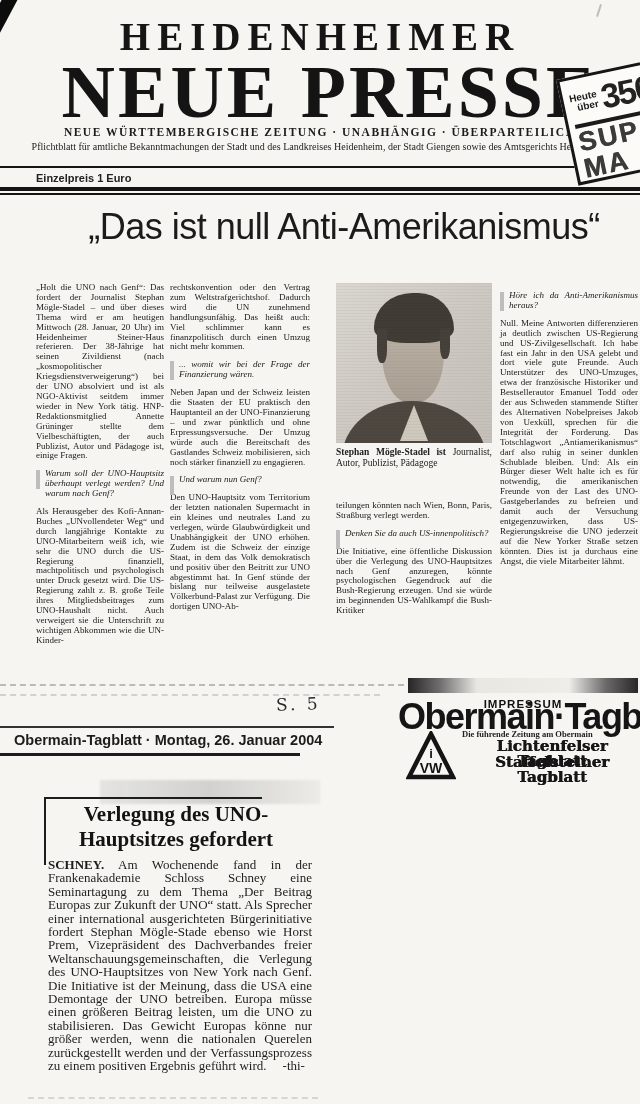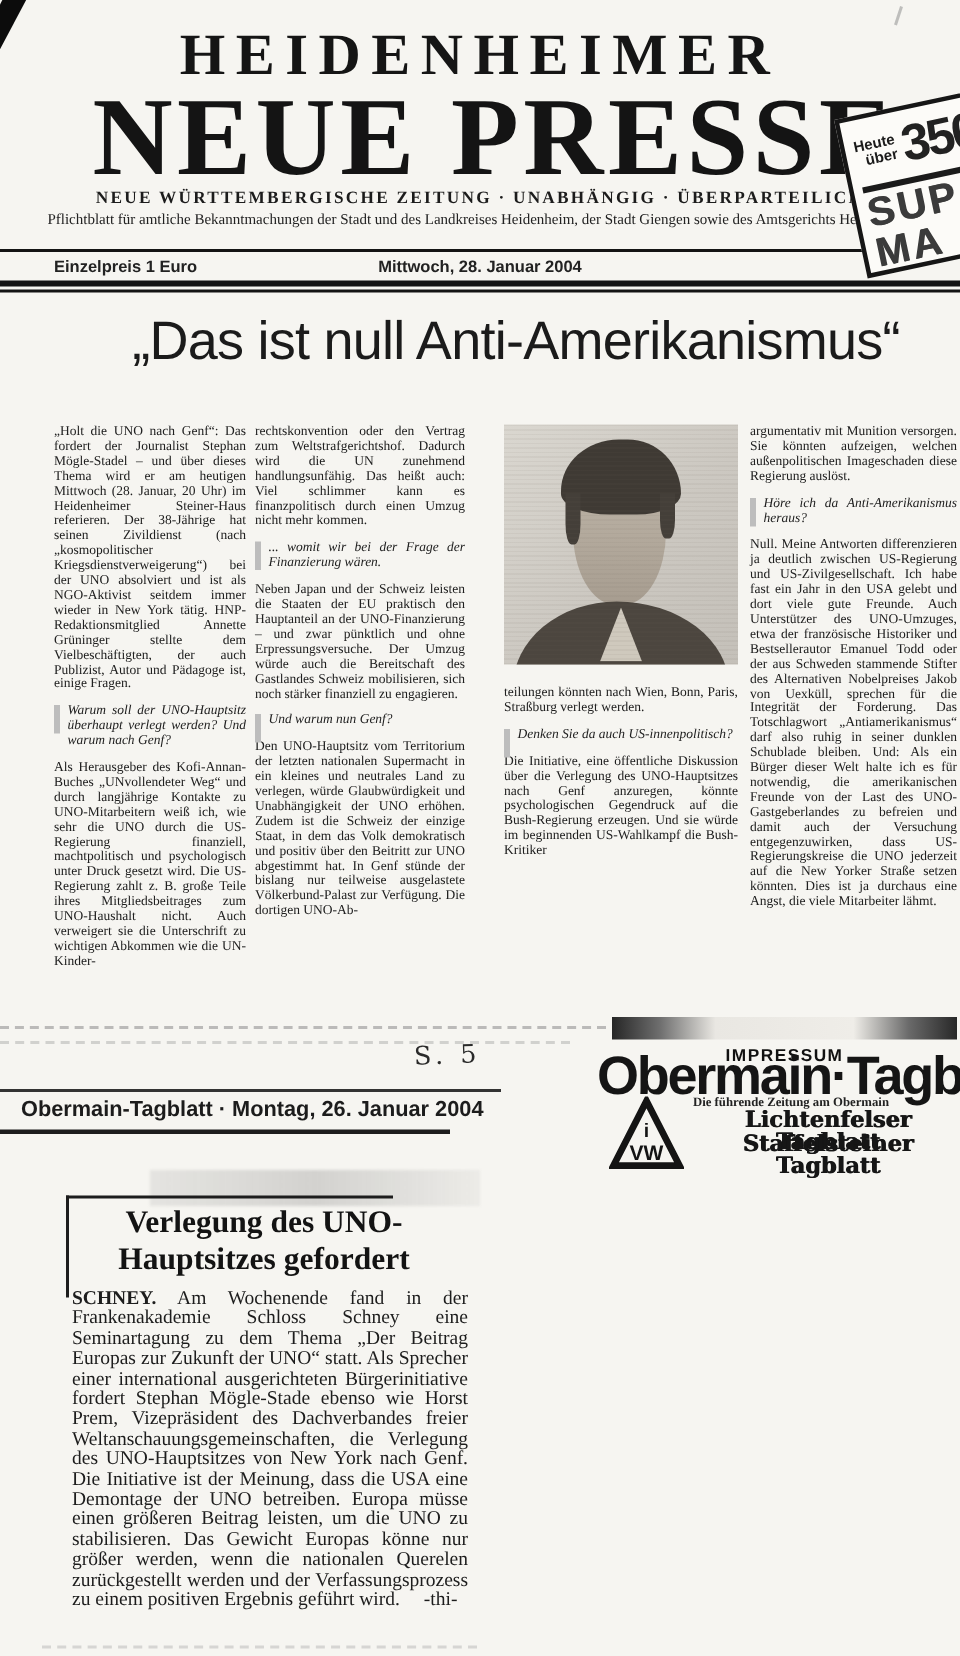--- a/index.html
+++ b/index.html
@@ -123,21 +123,20 @@
       </div>
       <div class="badge-num">350</div>
     </div>
     <div class="badge-bar"></div>
     <div class="badge-big">SUP</div>
     <div class="badge-big">MA</div>
   </div>
 
   <div class="rule" style="top:166px;left:0;width:640px;height:2px;"></div>
   <div class="dateline-price">Einzelpreis 1 Euro</div>
-  <div class="dateline-date">Mittwoch, 28. Januar 2004</div>
   <div class="rule" style="top:187px;left:0;width:640px;height:4px;"></div>
   <div class="rule" style="top:193px;left:0;width:640px;height:1.5px;"></div>
 
   <div class="hnp-headline">„Das ist null Anti-Amerikanismus“</div>
 
   <div class="col col1">
       <p class="para">„Holt die UNO nach Genf“: Das fordert der Journalist Stephan Mögle-Stadel – und über dieses Thema wird er am heutigen Mittwoch (28. Januar, 20 Uhr) im Heidenheimer Steiner-Haus referieren. Der 38-Jährige hat seinen Zivildienst (nach „kosmopolitischer Kriegsdienstverweigerung“) bei der UNO absolviert und ist als NGO-Aktivist seitdem immer wieder in New York tätig. HNP-Redaktionsmitglied Annette Grüninger stellte dem Vielbeschäftigten, der auch Publizist, Autor und Pädagoge ist, einige Fragen.</p>
       <p class="question">Warum soll der UNO-Hauptsitz überhaupt verlegt werden? Und warum nach Genf?</p>
       <p class="para">Als Herausgeber des Kofi-Annan-Buches „UNvollendeter Weg“ und durch langjährige Kontakte zu UNO-Mitarbeitern weiß ich, wie sehr die UNO durch die US-Regierung finanziell, machtpolitisch und psychologisch unter Druck gesetzt wird. Die US-Regierung zahlt z. B. große Teile ihres Mitgliedsbeitrages zum UNO-Haushalt nicht. Auch verweigert sie die Unterschrift zu wichtigen Abkommen wie die UN-Kinder-</p>
     </div>
@@ -151,29 +150,31 @@
 
   <div class="col col3">
     <div class="photo">
       <div class="face"></div>
       <div class="hair"></div>
       <div class="sideL"></div>
       <div class="sideR"></div>
       <div class="torso"></div>
       <div class="shirt"></div>
     </div>
+    <div class="caption">
+      <b>Stephan Mögle-Stadel ist</b><span> Journalist, Autor, Publizist, Pädagoge</span>
+    </div>
     <div class="col3-text">
         <p class="para">teilungen könnten nach Wien, Bonn, Paris, Straßburg verlegt werden.</p>
         <p class="question">Denken Sie da auch US-innenpolitisch?</p>
         <p class="para">Die Initiative, eine öffentliche Diskussion über die Verlegung des UNO-Hauptsitzes nach Genf anzuregen, könnte psychologischen Gegendruck auf die Bush-Regierung erzeugen. Und sie würde im beginnenden US-Wahlkampf die Bush-Kritiker</p>
       </div>
   </div>
 
   <div class="col col4">
-      <p class="para">argumentativ mit Munition versorgen. Sie könnten aufzeigen, welchen außenpolitischen Imageschaden diese Regierung auslöst.</p>
       <p class="question">Höre ich da Anti-Amerikanismus heraus?</p>
       <p class="para">Null. Meine Antworten differenzieren ja deutlich zwischen US-Regierung und US-Zivilgesellschaft. Ich habe fast ein Jahr in den USA gelebt und dort viele gute Freunde. Auch Unterstützer des UNO-Umzuges, etwa der französische Historiker und Bestsellerautor Emanuel Todd oder der aus Schweden stammende Stifter des Alternativen Nobelpreises Jakob von Uexküll, sprechen für die Integrität der Forderung. Das Totschlagwort „Antiamerikanismus“ darf also ruhig in seiner dunklen Schublade bleiben. Und: Als ein Bürger dieser Welt halte ich es für notwendig, die amerikanischen Freunde von der Last des UNO-Gastgeberlandes zu befreien und damit auch der Versuchung entgegenzuwirken, dass US-Regierungskreise die UNO jederzeit auf die New Yorker Straße setzen könnten. Dies ist ja durchaus eine Angst, die viele Mitarbeiter lähmt.</p>
     </div>
 
   <div class="tear" style="top:684px;left:0;width:404px;"></div>
   <div class="tear" style="top:694px;left:0;width:380px;opacity:.4;"></div>
   <div class="handnote">S. 5</div>
 
   <div class="impressum">
     <span>IMPRESSUM</span>

